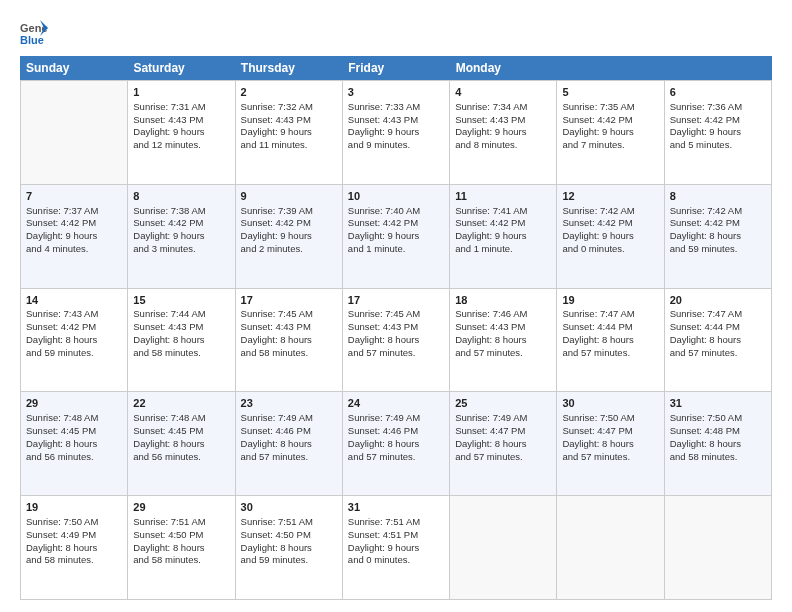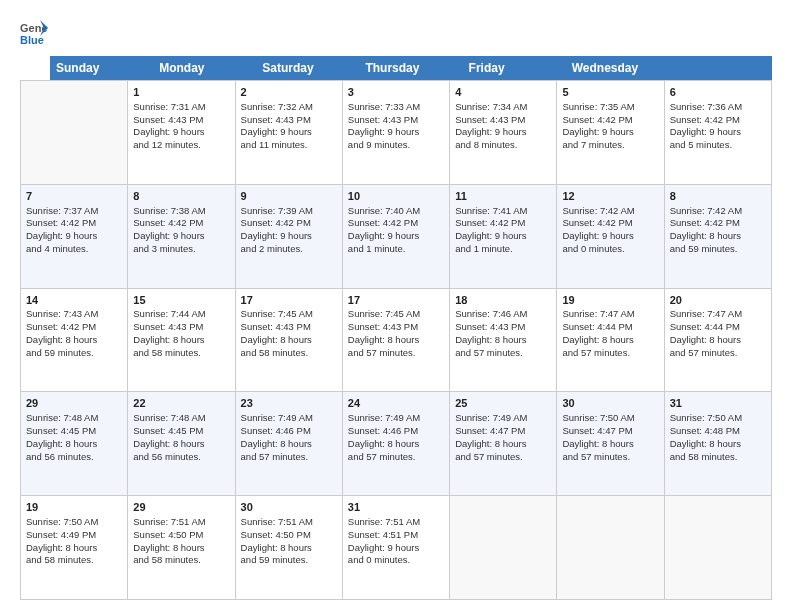--- a/index.html
+++ b/index.html
@@ -55,21 +55,20 @@
     }
     .calendar {
       flex: 1;
       display: flex;
       flex-direction: column;
     }
     .cal-header-row {
       display: grid;
       grid-template-columns: repeat(7, 1fr);
       background: #3a7bbf;
-      margin-left: 30px;
     }
     .cal-header-cell {
       color: #fff;
       font-size: 12px;
       font-weight: bold;
       padding: 5px 6px;
       text-align: left;
     }
     .cal-body {
       flex: 1;
@@ -127,25 +126,24 @@
     </div>
     <div class="title-block">
       <div class="month-title"></div>
       <div class="location"></div>
     </div>
   </div>
 
   <div class="calendar">
     <div class="cal-header-row">
     <div class="cal-header-cell">Sunday</div>
-        <div class="cal-header-cell">Monday</div>
         <div class="cal-header-cell">Saturday</div>
         <div class="cal-header-cell">Thursday</div>
         <div class="cal-header-cell">Friday</div>
-        <div class="cal-header-cell">Wednesday</div>
+        <div class="cal-header-cell">Monday</div>
       </div>
     <div class="cal-body">
     <div class="cal-row">
           <div class="cal-cell empty"></div>
           <div class="cal-cell"><span class="day-num">1</span><span>Sunrise: 7:31 AM<br>Sunset: 4:43 PM<br>Daylight: 9 hours<br>and 12 minutes.</span></div>
           <div class="cal-cell"><span class="day-num">2</span><span>Sunrise: 7:32 AM<br>Sunset: 4:43 PM<br>Daylight: 9 hours<br>and 11 minutes.</span></div>
           <div class="cal-cell"><span class="day-num">3</span><span>Sunrise: 7:33 AM<br>Sunset: 4:43 PM<br>Daylight: 9 hours<br>and 9 minutes.</span></div>
           <div class="cal-cell"><span class="day-num">4</span><span>Sunrise: 7:34 AM<br>Sunset: 4:43 PM<br>Daylight: 9 hours<br>and 8 minutes.</span></div>
           <div class="cal-cell"><span class="day-num">5</span><span>Sunrise: 7:35 AM<br>Sunset: 4:42 PM<br>Daylight: 9 hours<br>and 7 minutes.</span></div>
           <div class="cal-cell"><span class="day-num">6</span><span>Sunrise: 7:36 AM<br>Sunset: 4:42 PM<br>Daylight: 9 hours<br>and 5 minutes.</span></div>

